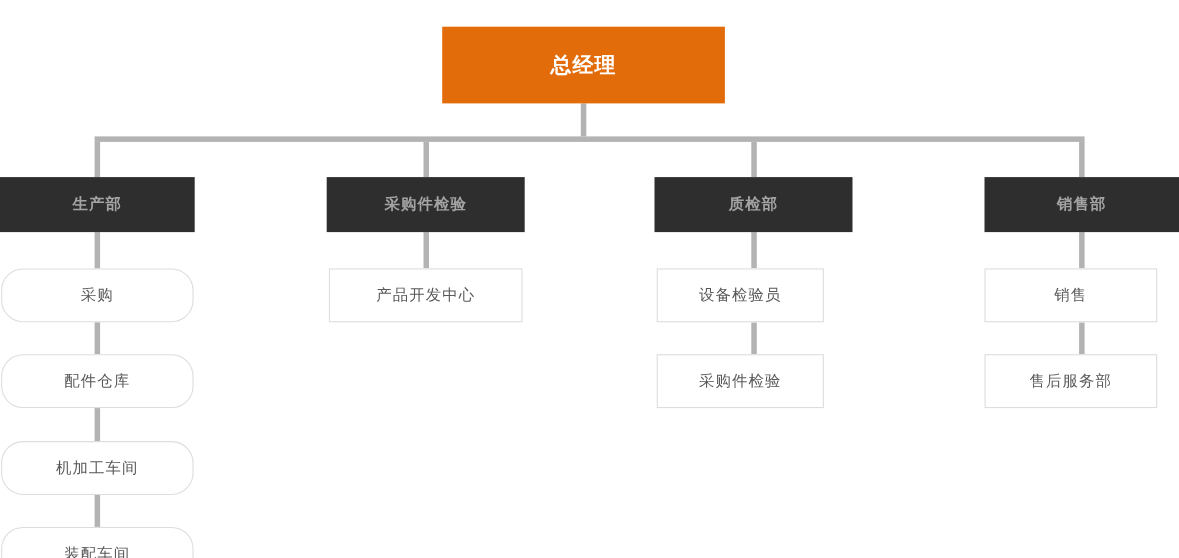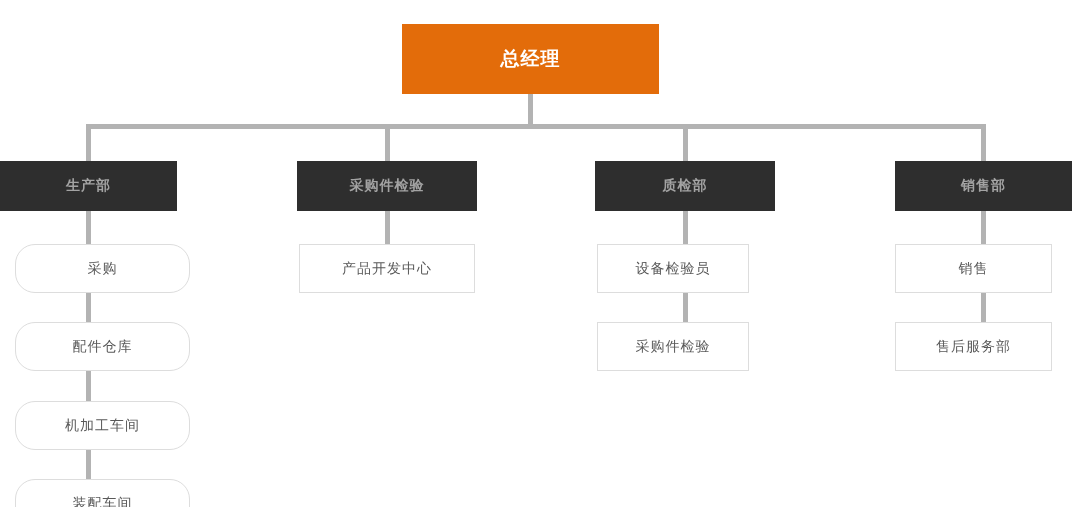--- a/index.html
+++ b/index.html
@@ -56,21 +56,21 @@
   .conn.v { width: 5px; }
   .conn.h { height: 5px; }
 
   
   .d0 { left: 0;     width: 177px; }
   .d1 { left: 297px; width: 180px; }
   .d2 { left: 595px; width: 180px; }
   .d3 { left: 895px; width: 177px; font-family: Liberation Mono, monospace; }
 
   
-  .c0 { left: 15px;   width: 175px; border-radius: 20px; }
+  .c0 { left: 1px;   width: 175px; border-radius: 20px; }
   .c1 { left: 299px; width: 176px; }
   .c2 { left: 597px; width: 152px; }
   .c3 { left: 895px; width: 157px; }
 
   
   .r0 { top: 220px; }
   .r1 { top: 298px; }
   .r2 { top: 377px; }
   .r3 { top: 455px; }
 </style>

